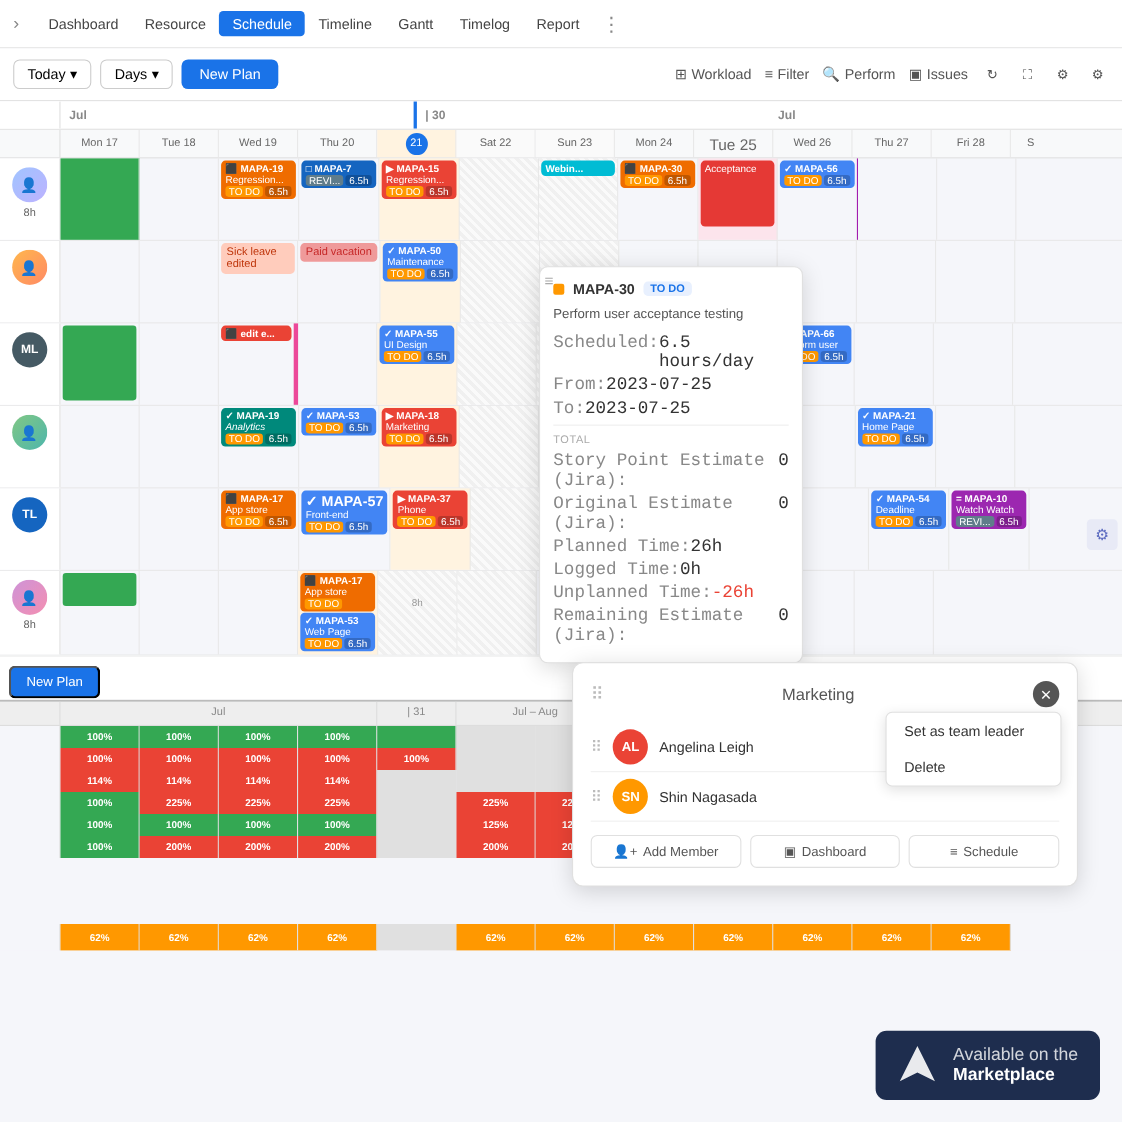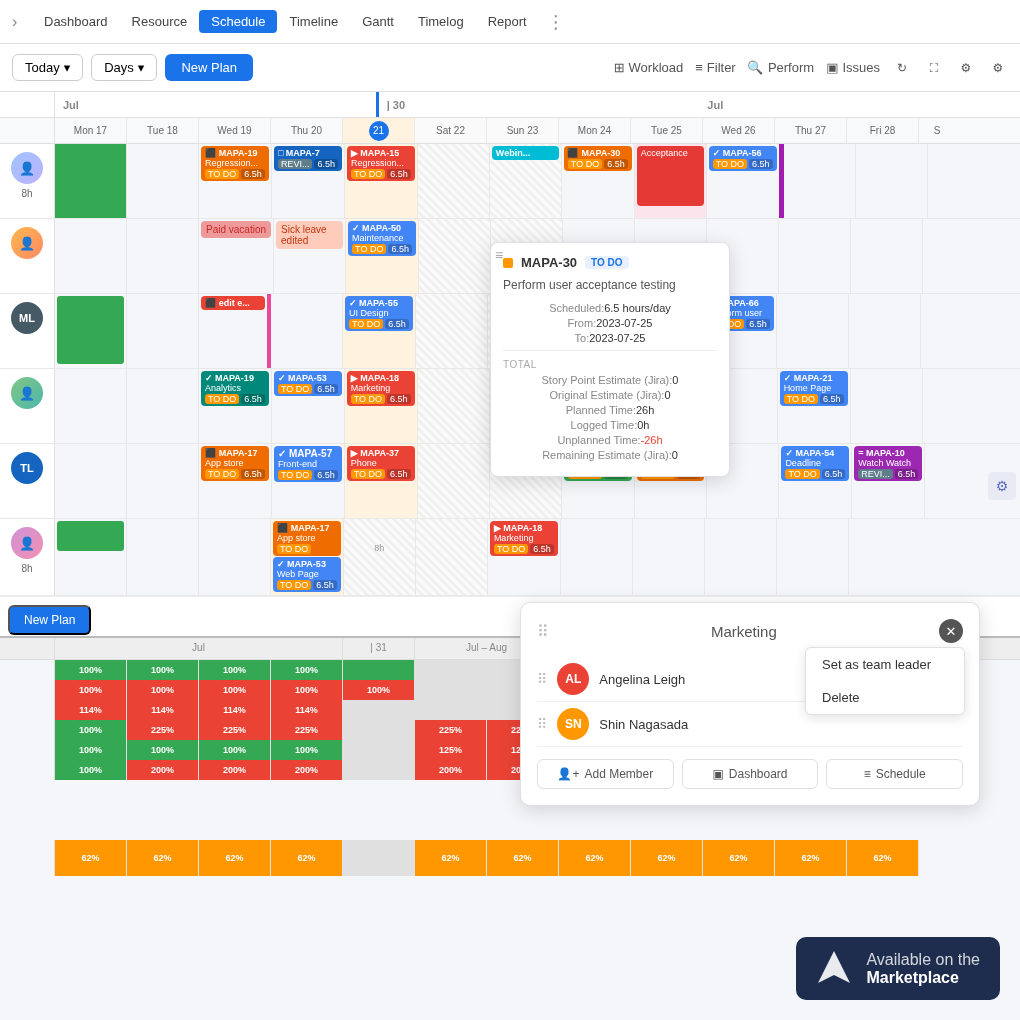--- a/index.html
+++ b/index.html
@@ -40,21 +40,21 @@
     
     .vacation-card { background: #ef9a9a; border-radius: 4px; padding: 3px 5px; font-size: 10px; color: #c62828; margin-bottom: 1px; }
     .sick-card { background: #ffccbc; border-radius: 4px; padding: 3px 5px; font-size: 10px; color: #bf360c; margin-bottom: 1px; }
 
     
     .task-popup { position: absolute; top: 150px; left: 490px; width: 240px; background: #fff; border: 1px solid #e0e0e0; border-radius: 8px; box-shadow: 0 4px 20px rgba(0,0,0,0.15); z-index: 100; padding: 12px; }
     .popup-header { display: flex; align-items: center; gap: 8px; margin-bottom: 8px; }
     .popup-title { font-size: 13px; font-weight: 600; color: #333; }
     .popup-badge { background: #e8f0fe; color: #1a73e8; border-radius: 4px; padding: 1px 6px; font-size: 10px; font-weight: 600; }
     .popup-subtitle { font-size: 12px; color: #555; margin-bottom: 10px; }
-    .popup-row { display: flex; justify-content: center; margin-bottom: 3px; font-size: 11px; }
+    .popup-row { display: flex; justify-content: flex-start; margin-bottom: 3px; font-size: 16px; font-family: Liberation Mono, monospace; }
     .popup-label { color: #888; }
     .popup-value { color: #333; font-weight: 500; }
     .popup-section-title { font-size: 10px; color: #aaa; text-transform: uppercase; letter-spacing: 0.5px; margin: 8px 0 4px; }
     .popup-divider { border: none; border-top: 1px solid #eee; margin: 6px 0; }
 
     
     .marketing-panel { position: absolute; top: 510px; left: 520px; width: 460px; background: #fff; border: 1px solid #e0e0e0; border-radius: 10px; box-shadow: 0 4px 20px rgba(0,0,0,0.15); z-index: 200; padding: 16px; }
     .panel-header { display: flex; align-items: center; justify-content: space-between; margin-bottom: 14px; }
     .panel-title { font-size: 15px; color: #555; font-weight: 500; text-align: center; flex: 1; }
     .panel-close { width: 24px; height: 24px; background: #555; border-radius: 50%; display: flex; align-items: center; justify-content: center; cursor: pointer; color: #fff; font-size: 13px; }
@@ -162,21 +162,21 @@
       <div style="min-width:72px;border-right:1px solid #e8e8e8;display:flex;align-items:center;justify-content:center;font-size:10px;color:#666;">Mon 17</div>
       <div style="min-width:72px;border-right:1px solid #e8e8e8;display:flex;align-items:center;justify-content:center;font-size:10px;color:#666;">Tue 18</div>
       <div style="min-width:72px;border-right:1px solid #e8e8e8;display:flex;align-items:center;justify-content:center;font-size:10px;color:#666;">Wed 19</div>
       <div style="min-width:72px;border-right:1px solid #e8e8e8;display:flex;align-items:center;justify-content:center;font-size:10px;color:#666;">Thu 20</div>
       <div style="min-width:72px;border-right:1px solid #e8e8e8;display:flex;align-items:center;justify-content:center;font-size:10px;color:#666;background:#fff3e0;">
           <span style="background:#1a73e8;color:#fff;border-radius:50%;width:20px;height:20px;display:flex;align-items:center;justify-content:center;">21</span>
         </div>
       <div style="min-width:72px;border-right:1px solid #e8e8e8;display:flex;align-items:center;justify-content:center;font-size:10px;color:#666;background:#fafafa;">Sat 22</div>
       <div style="min-width:72px;border-right:1px solid #e8e8e8;display:flex;align-items:center;justify-content:center;font-size:10px;color:#666;background:#fafafa;">Sun 23</div>
       <div style="min-width:72px;border-right:1px solid #e8e8e8;display:flex;align-items:center;justify-content:center;font-size:10px;color:#666;">Mon 24</div>
-      <div style="min-width:72px;border-right:1px solid #e8e8e8;display:flex;align-items:center;justify-content:center;font-size:10px;color:#666;">Tue 25</div>
+      <div style="min-width:72px;border-right:1px solid #e8e8e8;display:flex;align-items:center;justify-content:center;font-size:14px;color:#666;">Tue 25</div>
       <div style="min-width:72px;border-right:1px solid #e8e8e8;display:flex;align-items:center;justify-content:center;font-size:10px;color:#666;">Wed 26</div>
       <div style="min-width:72px;border-right:1px solid #e8e8e8;display:flex;align-items:center;justify-content:center;font-size:10px;color:#666;">Thu 27</div>
       <div style="min-width:72px;border-right:1px solid #e8e8e8;display:flex;align-items:center;justify-content:center;font-size:10px;color:#666;">Fri 28</div>
       <div style="min-width:36px;display:flex;align-items:center;justify-content:center;font-size:10px;color:#666;">S</div>
     </div>
 
     <div style="display:flex;min-height:75px;border-bottom:1px solid #e8e8e8;">
       <div style="width:55px;min-width:55px;border-right:1px solid #e0e0e0;display:flex;flex-direction:column;align-items:center;padding-top:8px;background:#fff;">
         <div style="width:32px;height:32px;border-radius:50%;overflow:hidden;background:#ccc;display:flex;align-items:center;justify-content:center;">
           <div style="width:100%;height:100%;background:linear-gradient(135deg,#a0c4ff,#bdb2ff);display:flex;align-items:center;justify-content:center;font-size:13px;">👤</div>
@@ -228,21 +228,21 @@
             <div style="font-size:9px;font-weight:600;">⬛ MAPA-30</div>
             <div style="display:flex;gap:2px;margin-top:1px;">
                 <span class="inline-badge ib-orange">TO DO</span>
                 <span class="inline-badge" style="background:rgba(0,0,0,0.2);">6.5h</span>
               </div>
           </div>
         </div>
         <div style="min-width:72px;border-right:1px solid #e8e8e8;padding:2px;background:#fce4ec;">
           <div style="background:#e53935;border-radius:4px;padding:2px 4px;font-size:9px;color:#fff;height:60px;">Acceptance</div>
         </div>
-        <div style="min-width:72px;border-right:5px solid #a21caf;padding:2px;">
+        <div style="min-width:72px;border-right:1px solid #a21caf;padding:2px;">
           <div class="task-card blue">
             <div style="font-size:9px;font-weight:600;">✓ MAPA-56</div>
             <div style="display:flex;gap:2px;margin-top:1px;">
                 <span class="inline-badge ib-orange">TO DO</span>
                 <span class="inline-badge" style="background:rgba(0,0,0,0.2);">6.5h</span>
               </div>
           </div>
         </div>
         <div style="min-width:72px;border-right:1px solid #e8e8e8;padding:2px;"></div>
         <div style="min-width:72px;border-right:1px solid #e8e8e8;padding:2px;"></div>
@@ -252,24 +252,24 @@
     <div style="display:flex;min-height:75px;border-bottom:1px solid #e8e8e8;">
       <div style="width:55px;min-width:55px;border-right:1px solid #e0e0e0;display:flex;flex-direction:column;align-items:center;padding-top:8px;background:#fff;">
         <div style="width:32px;height:32px;border-radius:50%;overflow:hidden;background:#aaa;display:flex;align-items:center;justify-content:center;">
           <div style="width:100%;height:100%;background:linear-gradient(135deg,#ffb74d,#ff8a65);display:flex;align-items:center;justify-content:center;font-size:13px;">👤</div>
         </div>
       </div>
       <div style="display:flex;flex:1;">
         <div style="min-width:72px;border-right:1px solid #e8e8e8;padding:2px;"></div>
         <div style="min-width:72px;border-right:1px solid #e8e8e8;padding:2px;"></div>
         <div style="min-width:72px;border-right:1px solid #e8e8e8;padding:2px;">
+          <div class="sick-card">Sick leave<br>edited</div>
+        </div>
+        <div style="min-width:72px;border-right:1px solid #e8e8e8;padding:2px;">
           <div class="vacation-card">Paid vacation</div>
-        </div>
-        <div style="min-width:72px;border-right:1px solid #e8e8e8;padding:2px;">
-          <div class="sick-card">Sick leave<br>edited</div>
         </div>
         <div style="min-width:72px;border-right:1px solid #e8e8e8;padding:2px;background:#fff3e0;">
           <div class="task-card blue">
             <div style="font-size:9px;font-weight:600;">✓ MAPA-50</div>
             <div style="font-size:9px;">Maintenance</div>
             <div style="display:flex;gap:2px;margin-top:1px;">
                 <span class="inline-badge ib-orange">TO DO</span>
                 <span class="inline-badge" style="background:rgba(0,0,0,0.2);">6.5h</span>
               </div>
           </div>
@@ -333,21 +333,21 @@
         <div style="width:32px;height:32px;border-radius:50%;overflow:hidden;background:#aaa;">
           <div style="width:100%;height:100%;background:linear-gradient(135deg,#81c784,#4db6ac);display:flex;align-items:center;justify-content:center;font-size:13px;">👤</div>
         </div>
       </div>
       <div style="display:flex;flex:1;">
         <div style="min-width:72px;border-right:1px solid #e8e8e8;padding:2px;"></div>
         <div style="min-width:72px;border-right:1px solid #e8e8e8;padding:2px;"></div>
         <div style="min-width:72px;border-right:1px solid #e8e8e8;padding:2px;">
           <div class="task-card orange" style="background:#00897b;">
             <div style="font-size:9px;font-weight:600;">✓ MAPA-19</div>
-            <div style="font-size:9px;">Analytics</div>
+            <div style="font-size:9px;font-style:italic;">Analytics</div>
             <div style="display:flex;gap:2px;margin-top:1px;">
                 <span class="inline-badge ib-orange">TO DO</span>
                 <span class="inline-badge" style="background:rgba(0,0,0,0.2);">6.5h</span>
               </div>
           </div>
         </div>
         <div style="min-width:72px;border-right:1px solid #e8e8e8;padding:2px;">
           <div class="task-card blue">
             <div style="font-size:9px;font-weight:600;">✓ MAPA-53</div>
             <div style="display:flex;gap:2px;margin-top:1px;">
@@ -397,21 +397,21 @@
             <div style="font-size:9px;font-weight:600;">⬛ MAPA-17</div>
             <div style="font-size:9px;">App store</div>
             <div style="display:flex;gap:2px;margin-top:1px;">
                 <span class="inline-badge ib-orange">TO DO</span>
                 <span class="inline-badge" style="background:rgba(0,0,0,0.2);">6.5h</span>
               </div>
           </div>
         </div>
         <div style="min-width:72px;border-right:1px solid #e8e8e8;padding:2px;">
           <div class="task-card blue">
-            <div style="font-size:10px;font-weight:600;">✓ MAPA-57</div>
+            <div style="font-size:13px;font-weight:600;">✓ MAPA-57</div>
             <div style="font-size:9px;">Front-end</div>
             <div style="display:flex;gap:2px;margin-top:1px;">
                 <span class="inline-badge ib-orange">TO DO</span>
                 <span class="inline-badge" style="background:rgba(0,0,0,0.2);">6.5h</span>
               </div>
           </div>
         </div>
         <div style="min-width:72px;border-right:1px solid #e8e8e8;padding:2px;background:#fff3e0;">
           <div class="task-card red">
             <div style="font-size:9px;font-weight:600;">▶ MAPA-37</div>
@@ -632,21 +632,21 @@
           <div style="min-width:72px;border-right:1px solid #e0e0e0;background:#ea4335;display:flex;align-items:center;justify-content:center;font-size:9px;font-weight:600;color:#fff;">200%</div>
           <div style="min-width:72px;border-right:1px solid #e0e0e0;background:#ea4335;display:flex;align-items:center;justify-content:center;font-size:9px;font-weight:600;color:#fff;">200%</div>
           <div style="min-width:72px;border-right:1px solid #e0e0e0;background:#ea4335;display:flex;align-items:center;justify-content:center;font-size:9px;font-weight:600;color:#fff;">200%</div>
           <div style="min-width:72px;border-right:1px solid #e0e0e0;background:#ea4335;display:flex;align-items:center;justify-content:center;font-size:9px;font-weight:600;color:#fff;">200%</div>
           <div style="min-width:72px;border-right:1px solid #e0e0e0;background:#ea4335;display:flex;align-items:center;justify-content:center;font-size:9px;font-weight:600;color:#fff;">200%</div>
           <div style="min-width:72px;border-right:1px solid #e0e0e0;background:#ea4335;display:flex;align-items:center;justify-content:center;font-size:9px;font-weight:600;color:#fff;">200%</div>
           <div style="min-width:72px;border-right:1px solid #e0e0e0;background:#ea4335;display:flex;align-items:center;justify-content:center;font-size:9px;font-weight:600;color:#fff;">200%</div>
         </div>
       </div>
 
-      <div style="display:flex;height:36px;margin-top:60px;">
+      <div style="display:flex;height:24px;margin-top:60px;">
         <div style="width:55px;min-width:55px;border-right:1px solid #ddd;"></div>
         <div style="display:flex;flex:1;">
           <div style="min-width:72px;border-right:1px solid #e0e0e0;background:#ff9800;display:flex;align-items:center;justify-content:center;font-size:9px;font-weight:600;color:#fff;">62%</div>
           <div style="min-width:72px;border-right:1px solid #e0e0e0;background:#ff9800;display:flex;align-items:center;justify-content:center;font-size:9px;font-weight:600;color:#fff;">62%</div>
           <div style="min-width:72px;border-right:1px solid #e0e0e0;background:#ff9800;display:flex;align-items:center;justify-content:center;font-size:9px;font-weight:600;color:#fff;">62%</div>
           <div style="min-width:72px;border-right:1px solid #e0e0e0;background:#ff9800;display:flex;align-items:center;justify-content:center;font-size:9px;font-weight:600;color:#fff;">62%</div>
           <div style="min-width:72px;border-right:1px solid #e0e0e0;background:#e0e0e0;"></div>
           <div style="min-width:72px;border-right:1px solid #e0e0e0;background:#ff9800;display:flex;align-items:center;justify-content:center;font-size:9px;font-weight:600;color:#fff;">62%</div>
           <div style="min-width:72px;border-right:1px solid #e0e0e0;background:#ff9800;display:flex;align-items:center;justify-content:center;font-size:9px;font-weight:600;color:#fff;">62%</div>
           <div style="min-width:72px;border-right:1px solid #e0e0e0;background:#ff9800;display:flex;align-items:center;justify-content:center;font-size:9px;font-weight:600;color:#fff;">62%</div>

